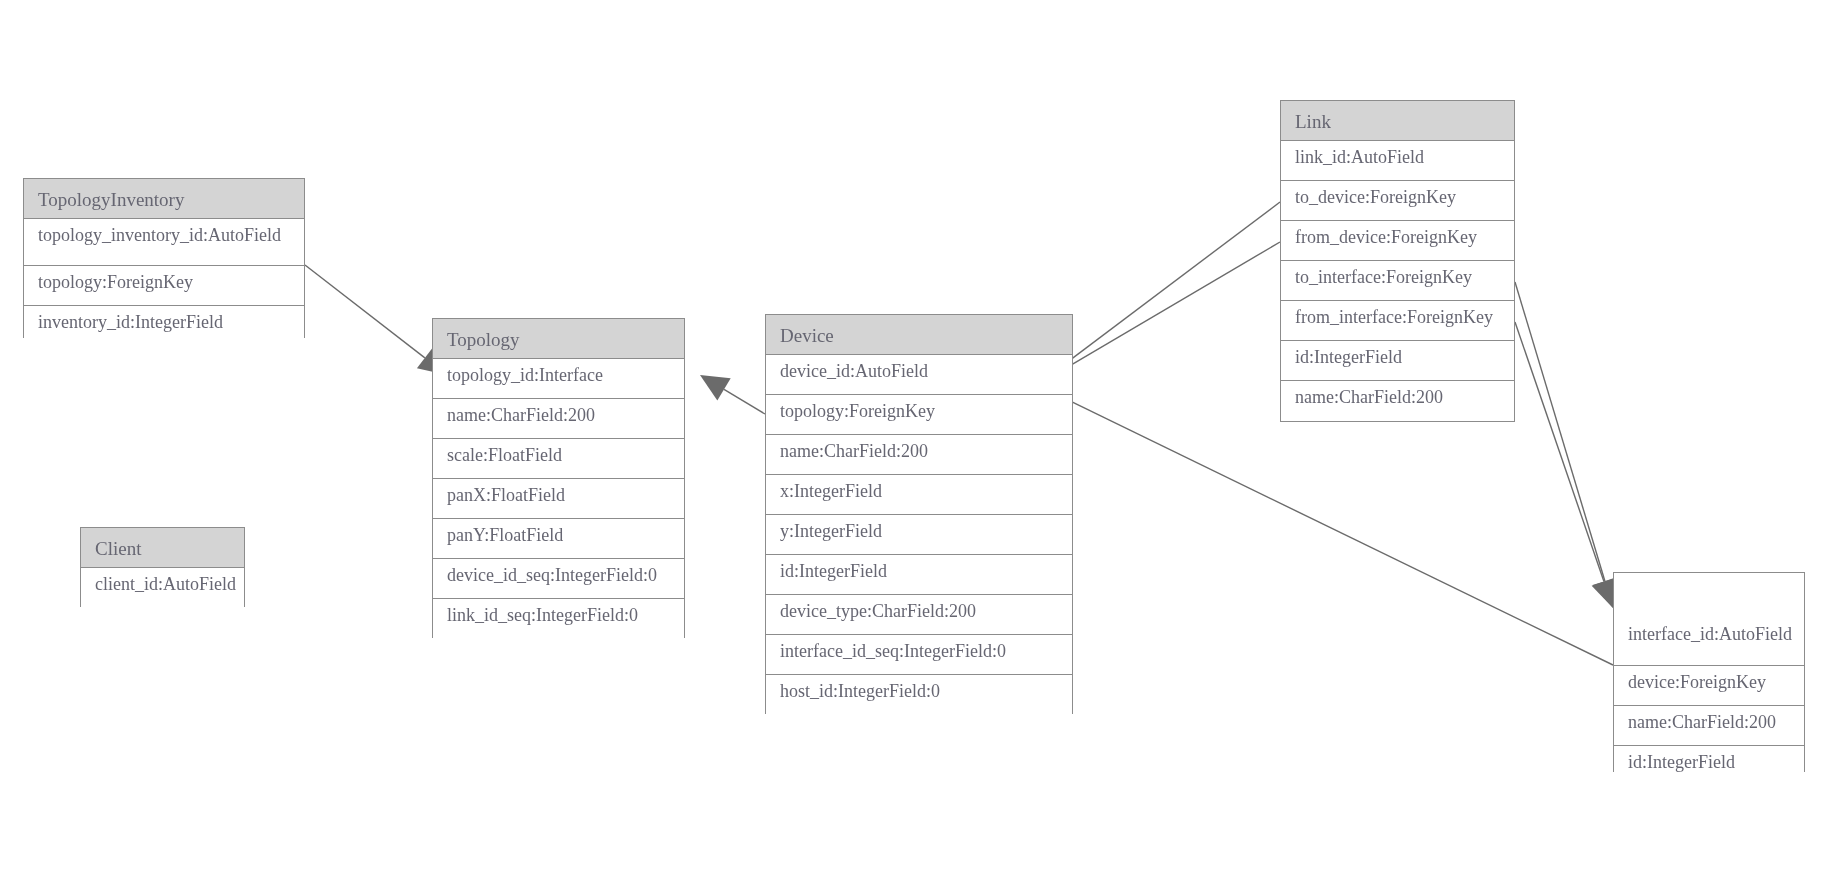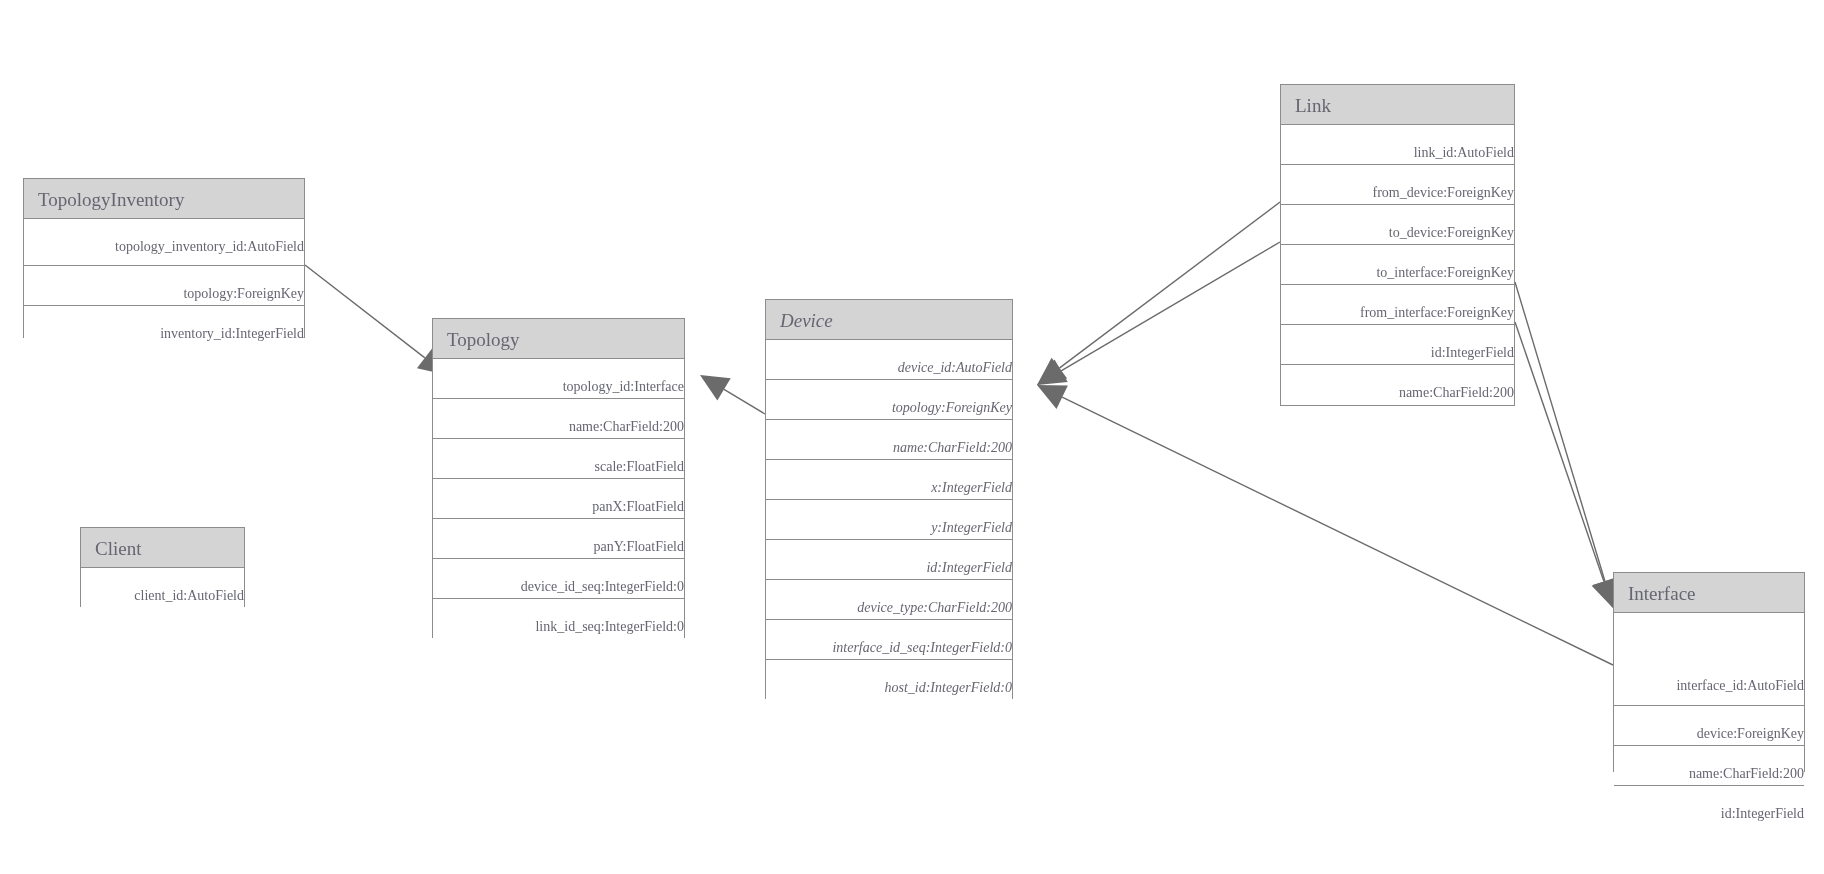--- a/index.html
+++ b/index.html
@@ -41,25 +41,24 @@
     font-size: 19px;
     line-height: 1;
     padding: 11px 0 11px 14px;
     white-space: nowrap;
   }
   .entity-row {
     box-sizing: border-box;
     background: #ffffff;
     border-bottom: 1px solid #8c8c8c;
     color: #666672;
-    font-size: 14px;
+    font-size: 18px;
     line-height: 1;
-    padding: 21px 0 11px 14px;
+    padding: 7px 0 11px 14px;
     white-space: nowrap;
-    text-align: right;
   }
   .entity-row:last-child {
     border-bottom: none;
   }
 </style>
 </head>
 <body>
 
 <div id="canvas">
   <svg id="edges" viewBox="0 0 1824 874" xmlns="http://www.w3.org/2000/svg">
@@ -106,43 +105,42 @@
       <div class="entity" style="left: 432px; top: 318px; width: 253px; height: 320px;">
         <div class="entity-header" style="height: 40px;">Topology</div>
         <div class="entity-row" style="height: 40px;">topology_id:Interface</div>
         <div class="entity-row" style="height: 40px;">name:CharField:200</div>
         <div class="entity-row" style="height: 40px;">scale:FloatField</div>
         <div class="entity-row" style="height: 40px;">panX:FloatField</div>
         <div class="entity-row" style="height: 40px; font-family: Liberation Serif, serif;">panY:FloatField</div>
         <div class="entity-row" style="height: 40px;">device_id_seq:IntegerField:0</div>
         <div class="entity-row" style="height: 40px;">link_id_seq:IntegerField:0</div>
       </div>
-      <div class="entity" style="left: 765px; top: 299px; width: 248px; height: 400px; font-style: italic;">
+      <div class="entity" style="left: 765px; top: 314px; width: 308px; height: 400px;">
         <div class="entity-header" style="height: 40px;">Device</div>
         <div class="entity-row" style="height: 40px;">device_id:AutoField</div>
         <div class="entity-row" style="height: 40px;">topology:ForeignKey</div>
         <div class="entity-row" style="height: 40px;">name:CharField:200</div>
         <div class="entity-row" style="height: 40px;">x:IntegerField</div>
         <div class="entity-row" style="height: 40px;">y:IntegerField</div>
         <div class="entity-row" style="height: 40px;">id:IntegerField</div>
         <div class="entity-row" style="height: 40px;">device_type:CharField:200</div>
         <div class="entity-row" style="height: 40px;">interface_id_seq:IntegerField:0</div>
         <div class="entity-row" style="height: 40px;">host_id:IntegerField:0</div>
       </div>
-      <div class="entity" style="left: 1280px; top: 84px; width: 235px; height: 322px;">
+      <div class="entity" style="left: 1280px; top: 100px; width: 235px; height: 322px;">
         <div class="entity-header" style="height: 40px;">Link</div>
         <div class="entity-row" style="height: 40px;">link_id:AutoField</div>
+        <div class="entity-row" style="height: 40px;">to_device:ForeignKey</div>
         <div class="entity-row" style="height: 40px;">from_device:ForeignKey</div>
-        <div class="entity-row" style="height: 40px;">to_device:ForeignKey</div>
         <div class="entity-row" style="height: 40px;">to_interface:ForeignKey</div>
         <div class="entity-row" style="height: 40px;">from_interface:ForeignKey</div>
         <div class="entity-row" style="height: 40px;">id:IntegerField</div>
         <div class="entity-row" style="height: 40px;">name:CharField:200</div>
       </div>
       <div class="entity" style="left: 1613px; top: 572px; width: 192px; height: 200px;">
-        <div class="entity-header" style="height: 40px;">Interface</div>
         <div class="entity-row" style="height: 48px; margin-top: 45px;">interface_id:AutoField</div>
         <div class="entity-row" style="height: 40px;">device:ForeignKey</div>
         <div class="entity-row" style="height: 40px;">name:CharField:200</div>
         <div class="entity-row" style="height: 40px;">id:IntegerField</div>
       </div>
     </div>
 </div>
 
 </body></html>

